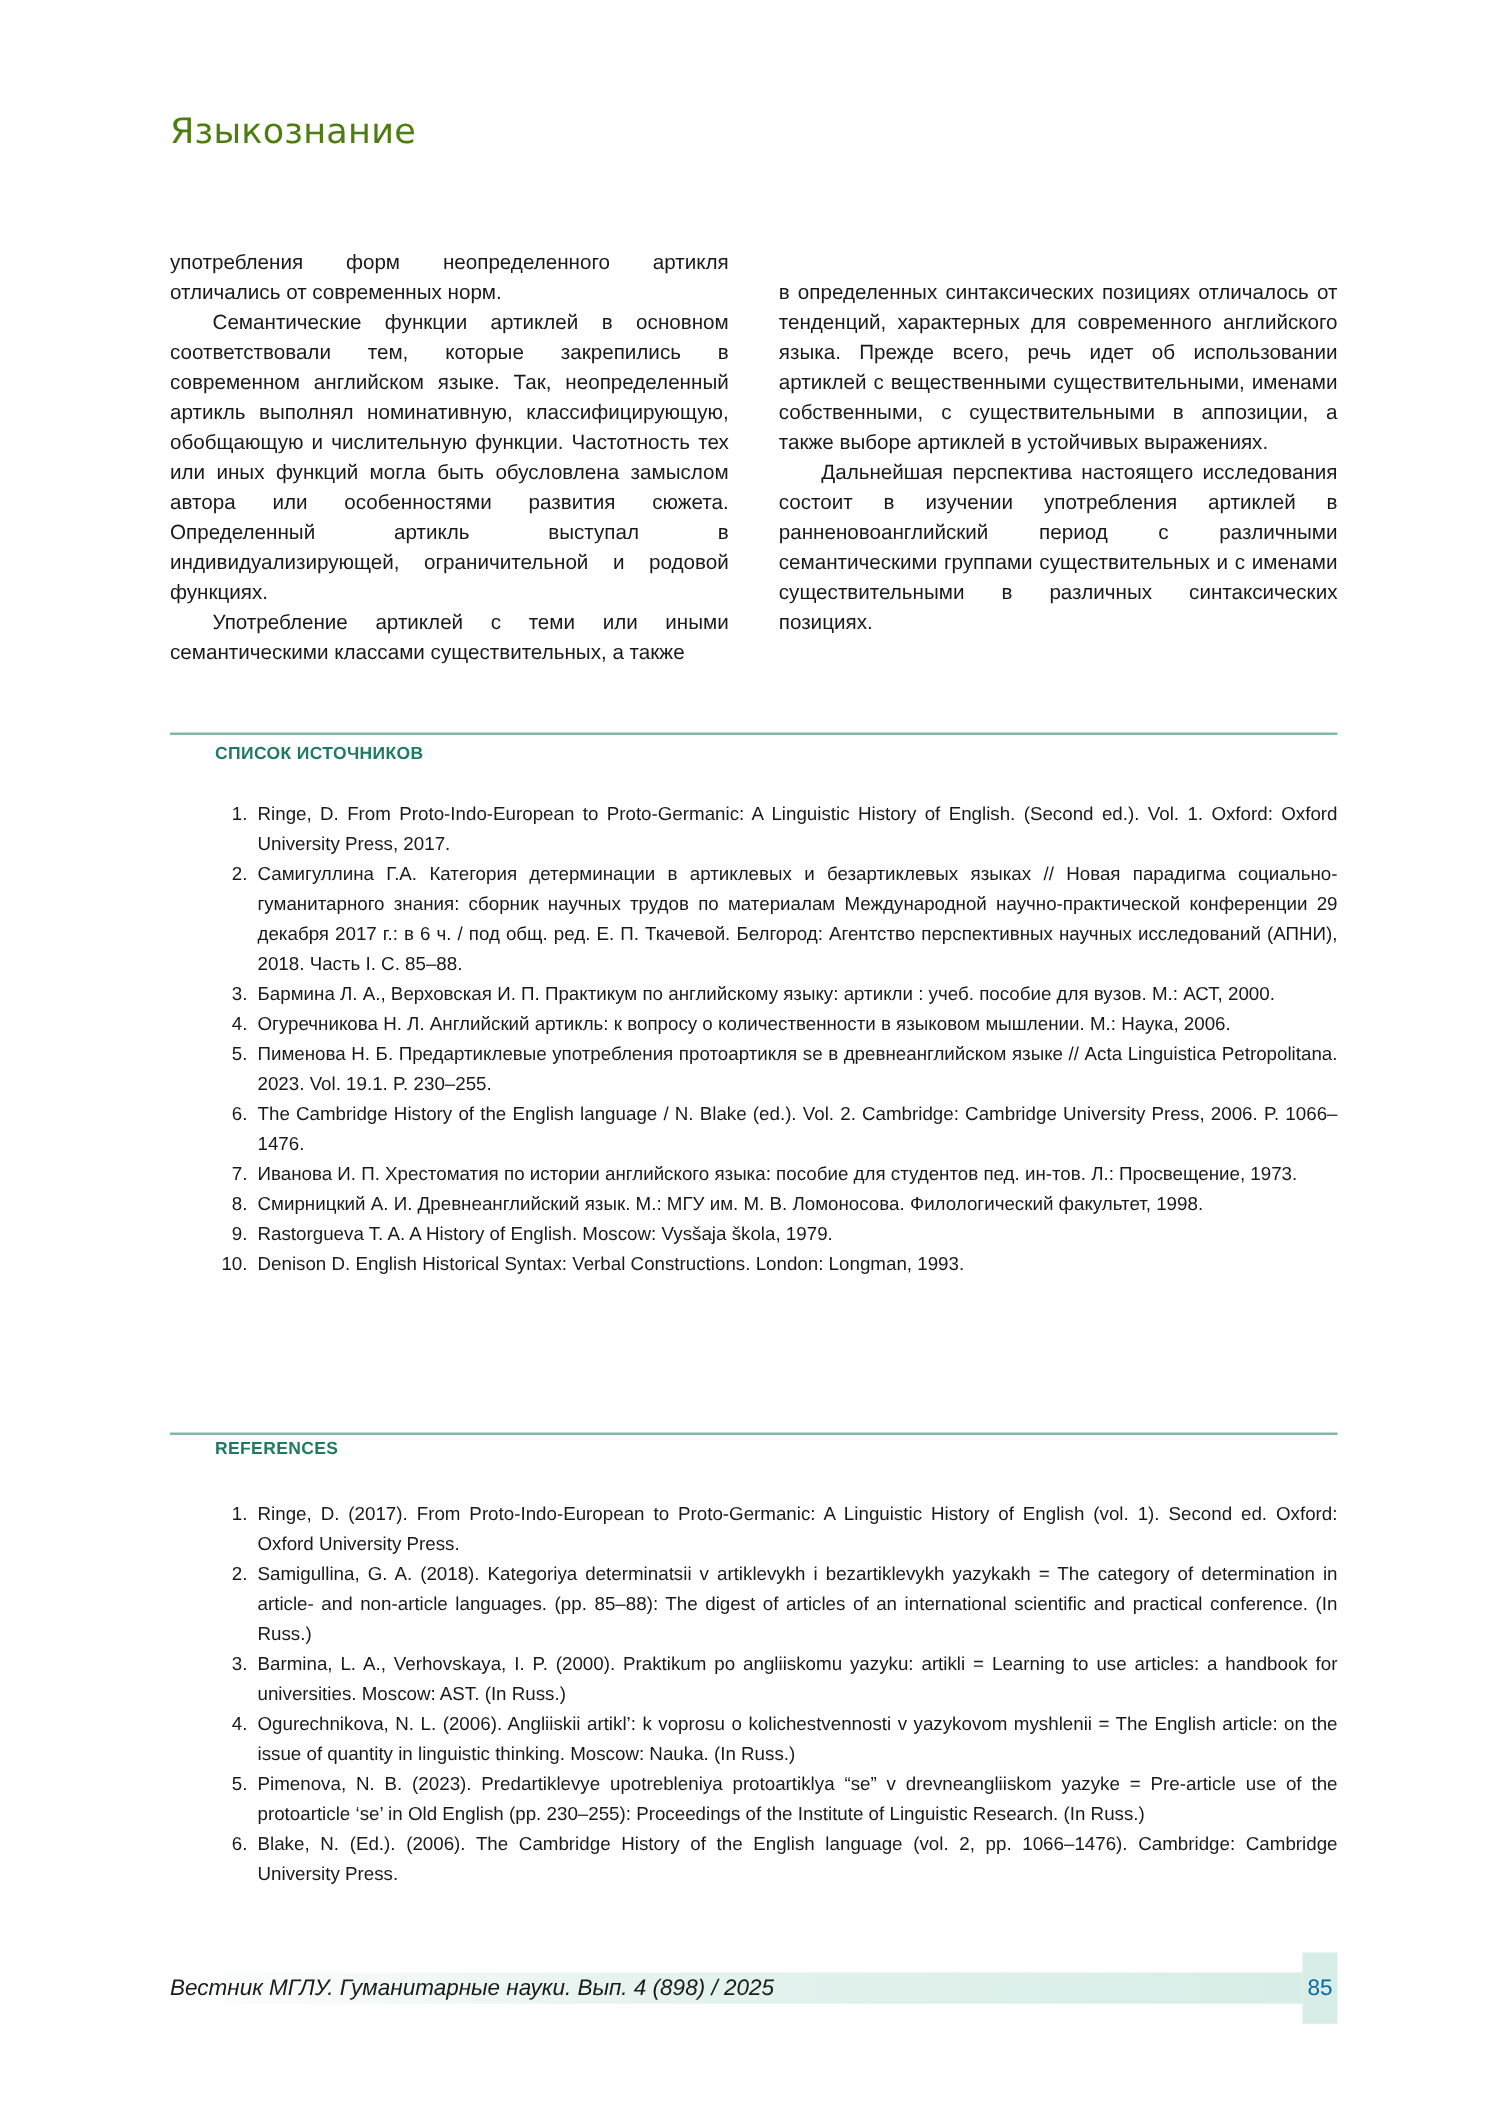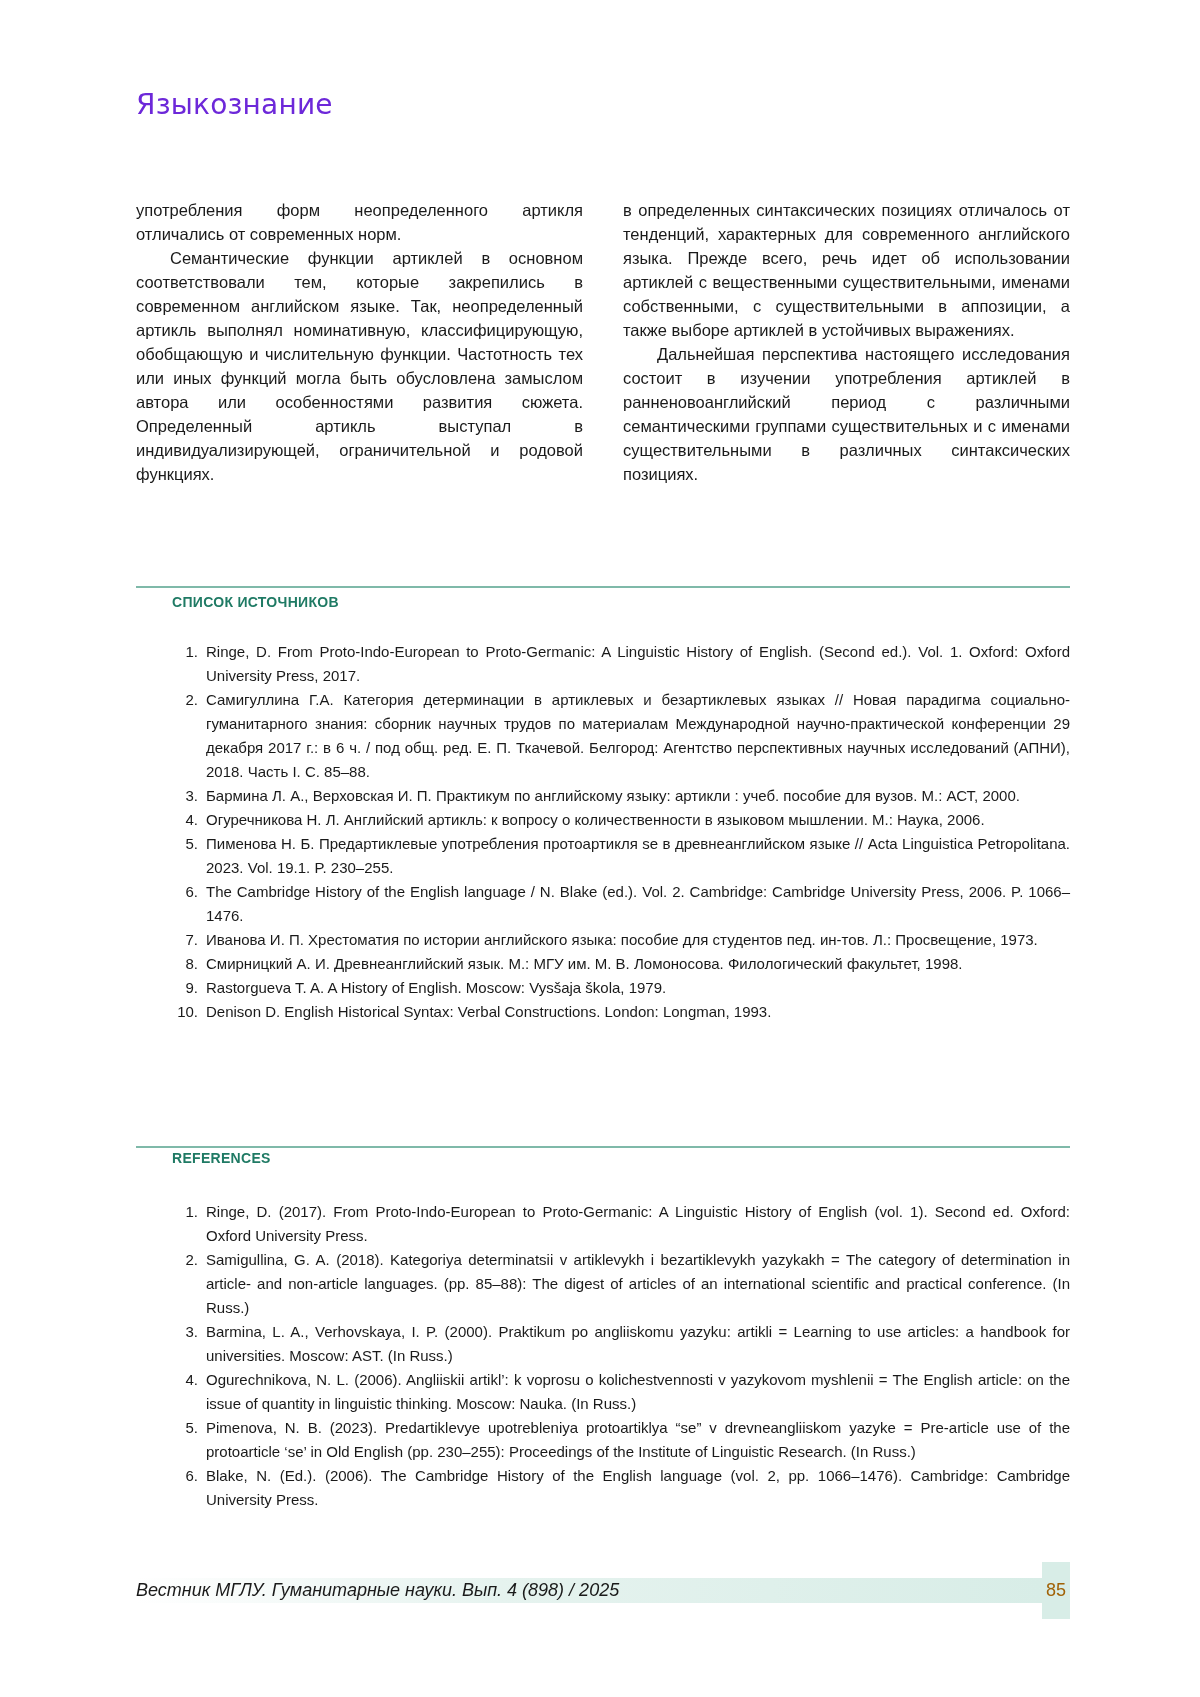--- a/index.html
+++ b/index.html
@@ -1,40 +1,41 @@
 <!DOCTYPE html>
 <html><head>
 <meta charset="utf-8">
 <style>
   html, body { margin: 0; padding: 0; background: #ffffff; }
   body { width: 1200px; height: 1697px; position: relative; overflow: hidden; color: #1a1a1a; }
-  .section-title { position: absolute; left: 136px; top: 88px; font-family: "DejaVu Sans", sans-serif; font-size: 28px; color: #6d28d9; font-weight: normal; letter-spacing: 0.2px; }
+  .section-title { position: absolute; left: 136px; top: 88px; font-family: "DejaVu Sans", sans-serif; font-size: 28px; color: #4d7c0f; font-weight: normal; letter-spacing: 0.2px; }
   .body-text { position: absolute; top: 198px; left: 136px; width: 934px; display: flex; justify-content: space-between; align-items: center; }
   .col { width: 447px; font-family: "Liberation Sans", sans-serif; font-size: 16.5px; line-height: 24px; text-align: justify; color: #1a1a1a; }
   .col p { margin: 0; }
   .col p.indent { text-indent: 34px; }
   .rule { position: absolute; left: 136px; width: 934px; height: 2px; background: #7fb9a9; }
   .ref-heading { position: absolute; left: 172px; font-family: "Liberation Sans", sans-serif; font-weight: bold; font-size: 14px; color: #1f7a64; letter-spacing: 0.3px; }
   .ref-list { position: absolute; left: 172px; width: 898px; margin: 0; padding: 0; list-style: none; font-family: "Liberation Sans", sans-serif; font-size: 15px; line-height: 24px; color: #1a1a1a; }
   .ref-list li { display: flex; text-align: justify; }
   .ref-num { width: 34px; flex: 0 0 34px; text-align: right; padding-right: 8px; box-sizing: border-box; }
   .ref-text { flex: 1; }
   .footer { position: absolute; left: 136px; top: 1578px; width: 934px; height: 24px; display: flex; justify-content: space-between; align-items: center; font-family: "Liberation Sans", sans-serif; font-size: 18px; }
   .footer-journal { font-style: italic; color: #1a1a1a; background: linear-gradient(to right, #ffffff 0%, #e6f3ef 40%, #d8ede7 100%); padding: 2px 0; flex: 1; }
-  .footer-page { background: #d8ede7; padding: 18px 4px; color: #a16207; }
+  .footer-page { background: #d8ede7; padding: 18px 4px; color: #0369a1; }
 </style>
 </head>
 <body>
 
 <div class="section-title">Языкознание</div>
 
 <div class="body-text">
   <div class="col">
     <p>употребления форм неопределенного артикля отличались от современных норм.</p>
     <p class="indent">Семантические функции артиклей в основном соответствовали тем, которые закрепились в современном английском языке. Так, неопределенный артикль выполнял номинативную, классифицирующую, обобщающую и числительную функции. Частотность тех или иных функций могла быть обусловлена замыслом автора или особенностями развития сюжета. Определенный артикль выступал в индивидуализирующей, ограничительной и родовой функциях.</p>
+    <p class="indent">Употребление артиклей с теми или иными семантическими классами существительных, а также</p>
   </div>
   <div class="col">
     <p>в определенных синтаксических позициях отличалось от тенденций, характерных для современного английского языка. Прежде всего, речь идет об использовании артиклей с вещественными существительными, именами собственными, с существительными в аппозиции, а также выборе артиклей в устойчивых выражениях.</p>
     <p class="indent">Дальнейшая перспектива настоящего исследования состоит в изучении употребления артиклей в ранненовоанглийский период с различными семантическими группами существительных и с именами существительными в различных синтаксических позициях.</p>
   </div>
 </div>
 
 <div class="rule" style="top:586px;"></div>
 <div class="ref-heading" style="top:594px;">СПИСОК ИСТОЧНИКОВ</div>
 

